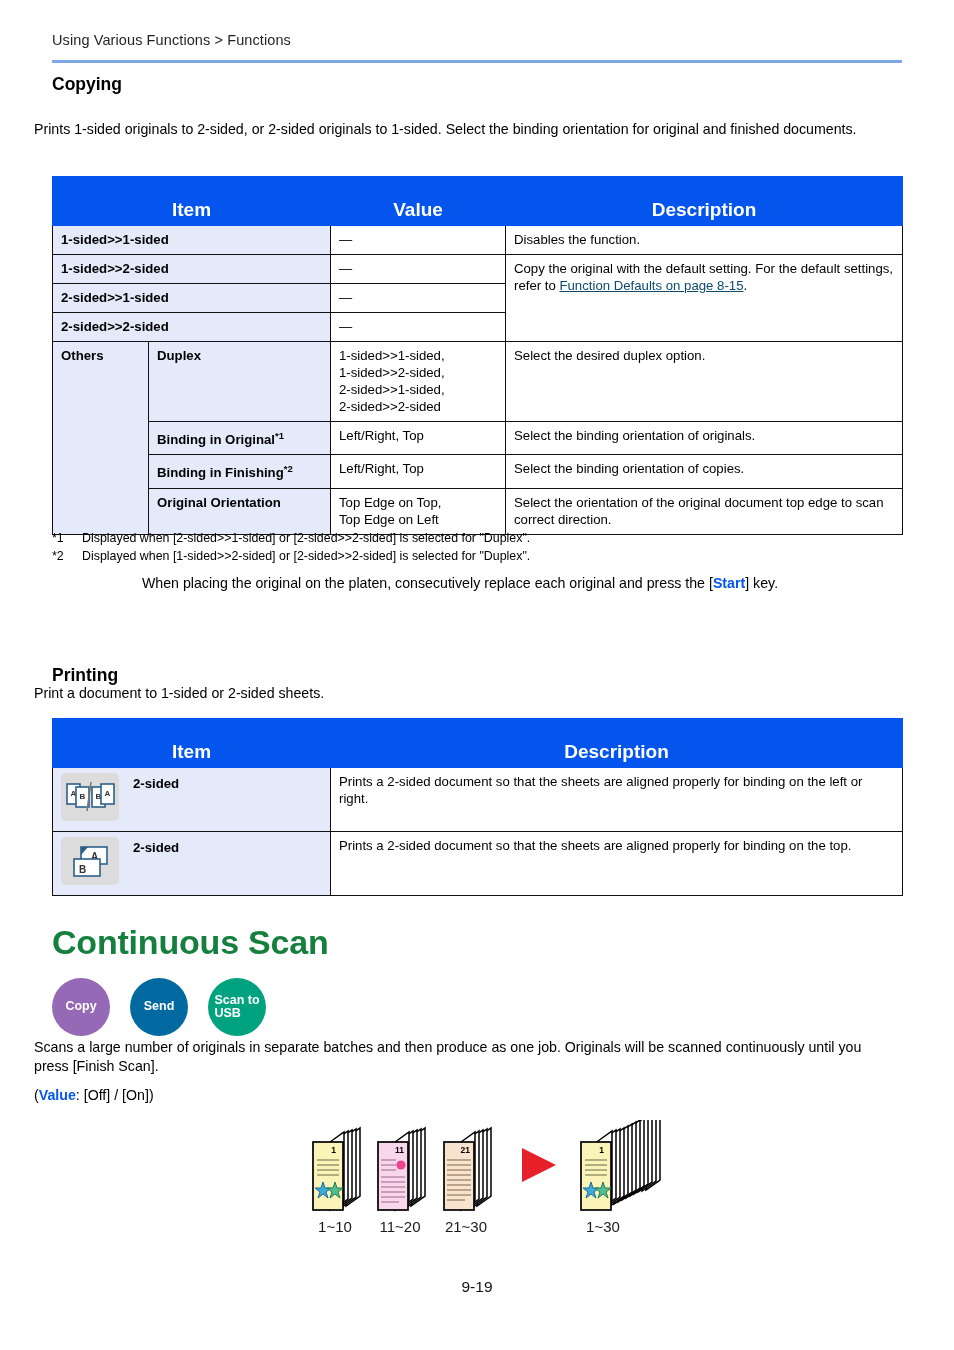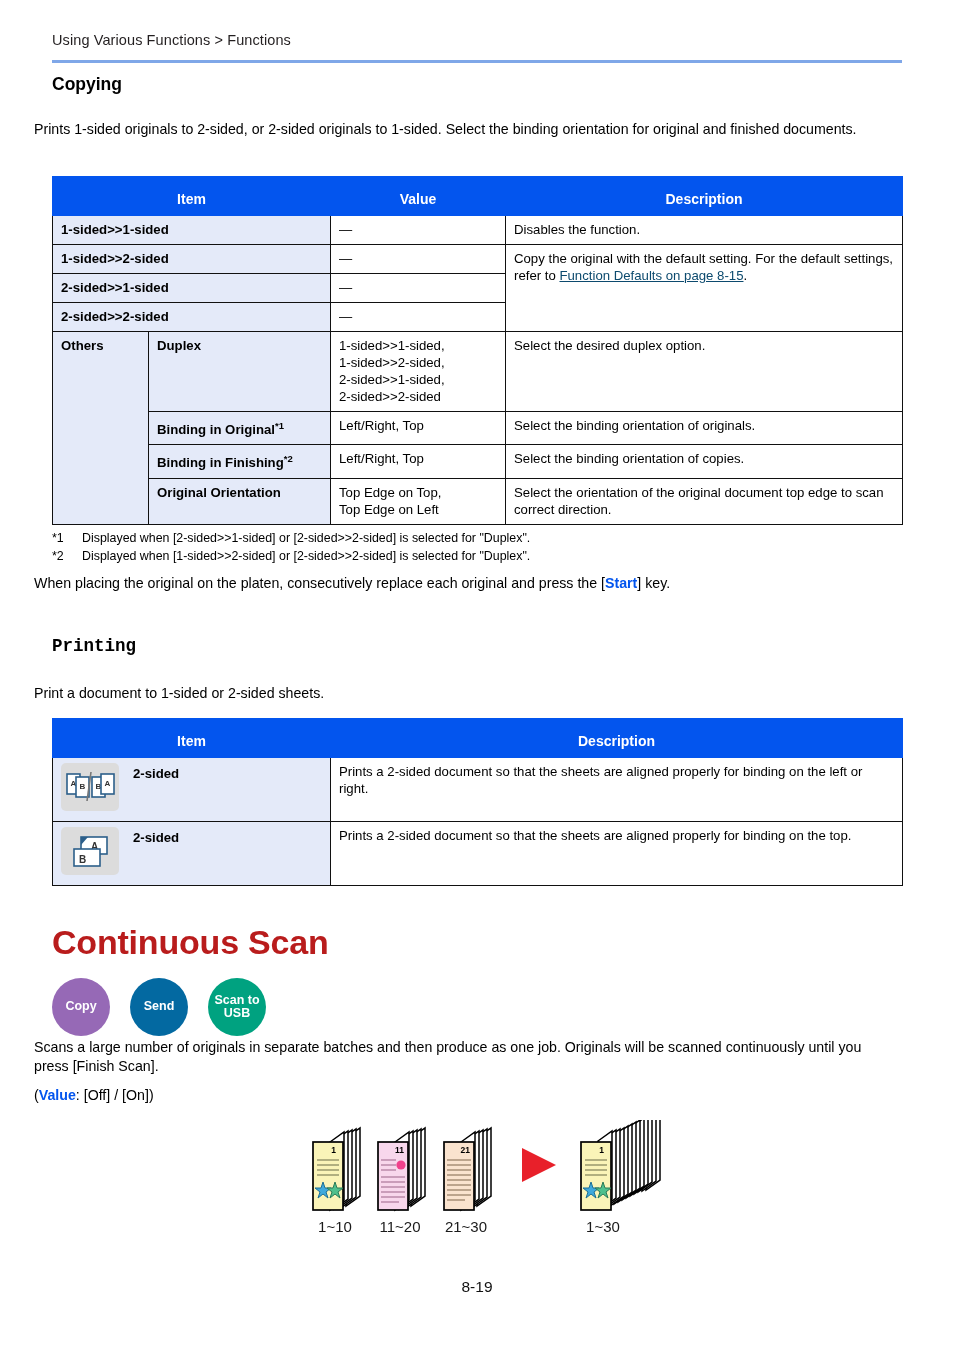--- a/index.html
+++ b/index.html
@@ -45,22 +45,22 @@
     border:1px solid #111;
     padding:5px 8px 6px 8px;
     vertical-align: top;
     line-height:17px;
   }
   table.doc thead th {
     background:#0355EE;
     color:#ffffff;
     font-weight:bold;
     text-align:center;
-    font-size:14px;
-    padding-top:14px; padding-bottom:7px;
+    font-size:19px;
+    padding-top:24px; padding-bottom:7px;
     border-color:#0355EE;
   }
   td.item {
     background:#E4EAF9;
     font-weight:bold;
   }
   td.val { background:#ffffff; }
   td.desc { background:#ffffff; }
 
   a.doclink { color:#0c4a6e; }
@@ -72,30 +72,30 @@
     font-size:12.4px; line-height:17.5px; color:#000;
   }
   .footnotes .fnrow { display:flex; }
   .footnotes .fnmark { width:30px; flex:0 0 30px; }
 
   .kw { color:#0355EE; font-weight:bold; }
 
   
   .h1 {
     position:absolute; left:52px;
-    font-size:34px; font-weight:bold; color:#b91c1c;
+    font-size:34px; font-weight:bold; color:#15803d;
     letter-spacing:-0.2px;
   }
 
   
   .badges { position:absolute; left:52px; display:flex; gap:20px; }
   .badge {
     width:58px; height:58px; border-radius:50%;
     display:flex; align-items:center; justify-content:center;
-    color:#fff; font-size:12.5px; font-weight:bold; text-align:center;
+    color:#fff; font-size:12.5px; font-weight:bold; 
     line-height:13.5px;
   }
 
   
   .illus { position:absolute; left:0; top:1120px; width:954px; height:130px; }
 
   
   .pagenum {
     position:absolute; left:0; top:1278px; width:954px;
     text-align:center; font-size:15.5px; color:#111;
@@ -178,24 +178,24 @@
     <div class="fnrow">
       <span class="fnmark">*1</span>
       <span>Displayed when [2-sided&gt;&gt;1-sided] or [2-sided&gt;&gt;2-sided] is selected for "Duplex".</span>
     </div>
     <div class="fnrow">
       <span class="fnmark">*2</span>
       <span>Displayed when [1-sided&gt;&gt;2-sided] or [2-sided&gt;&gt;2-sided] is selected for "Duplex".</span>
     </div>
   </div>
 
-  <div class="body-p" style="top:574px; width:852px;"><span>When placing the original on the platen, consecutively replace each original and press the [</span><span class="kw">Start</span><span>] key.</span></div>
-
-
-  <div class="h2" style="top:636px;font-family:Liberation Mono, monospace;">Printing</div>
+  <div class="body-p" style="top:574px; width:852px;text-align:center;"><span>When placing the original on the platen, consecutively replace each original and press the [</span><span class="kw">Start</span><span>] key.</span></div>
+
+
+  <div class="h2" style="top:665px;">Printing</div>
   <div class="body-p" style="top:684px; width:852px;">Print a document to 1-sided or 2-sided sheets.</div>
 
   <table class="doc" style="left:52px; top:718px; width:850px;">
     <colgroup>
         <col style="width:278px">
         <col style="width:572px">
       </colgroup>
     <thead>
       <tr>
         <th>Item</th>
@@ -372,14 +372,14 @@
           <line x1="7" y1="50" x2="29" y2="50"></line>
             <line x1="7" y1="55" x2="29" y2="55"></line>
         </g>
         <polygon points="13,62 15,68 21,68 16,72 18,78 13,74 8,78 10,72 5,68 11,68" fill="#3FA9DC" stroke="#1C6F96" stroke-width="1"></polygon>
         <polygon points="25,62 27,68 33,68 28,72 30,78 25,74 20,78 22,72 17,68 23,68" fill="#4FC08D" stroke="#2A7A58" stroke-width="1"></polygon>
       </g>
       <text x="293" y="112" text-anchor="middle" font-family="Liberation Sans, sans-serif" font-size="15" fill="#1a1a1a">1~30</text>
     </svg>
   </div>
 
-  <div class="pagenum">8-19</div>
+  <div class="pagenum">9-19</div>
 </div>
 
 </body></html>

